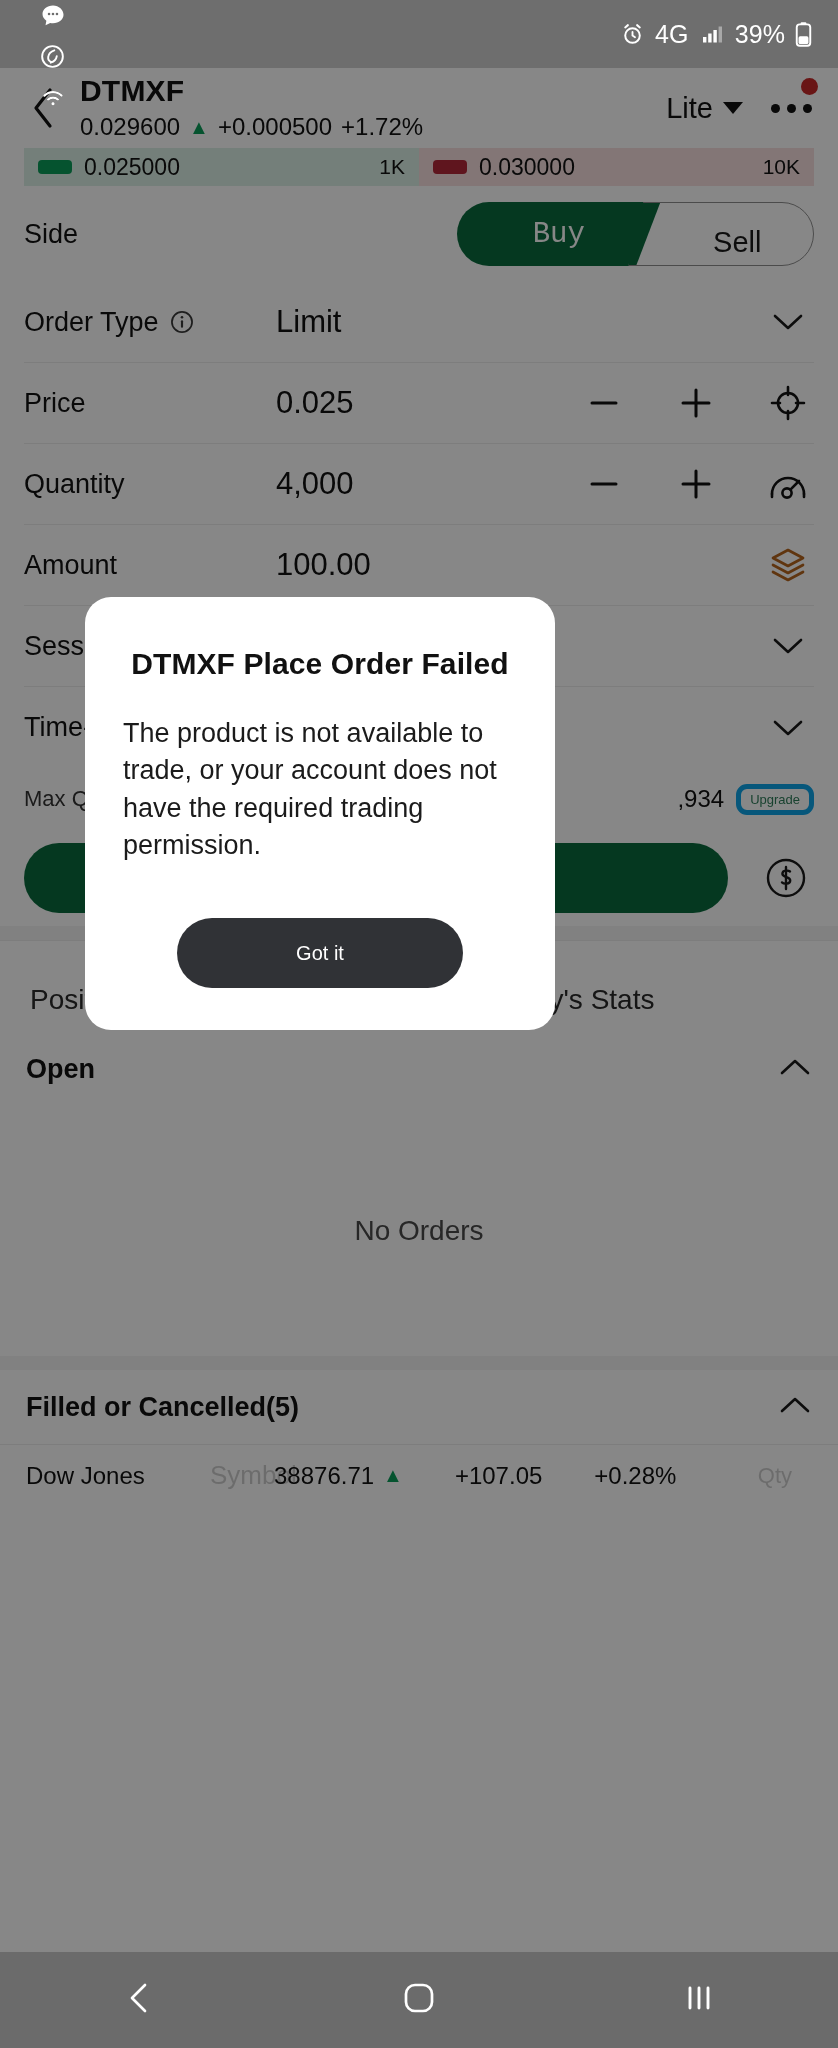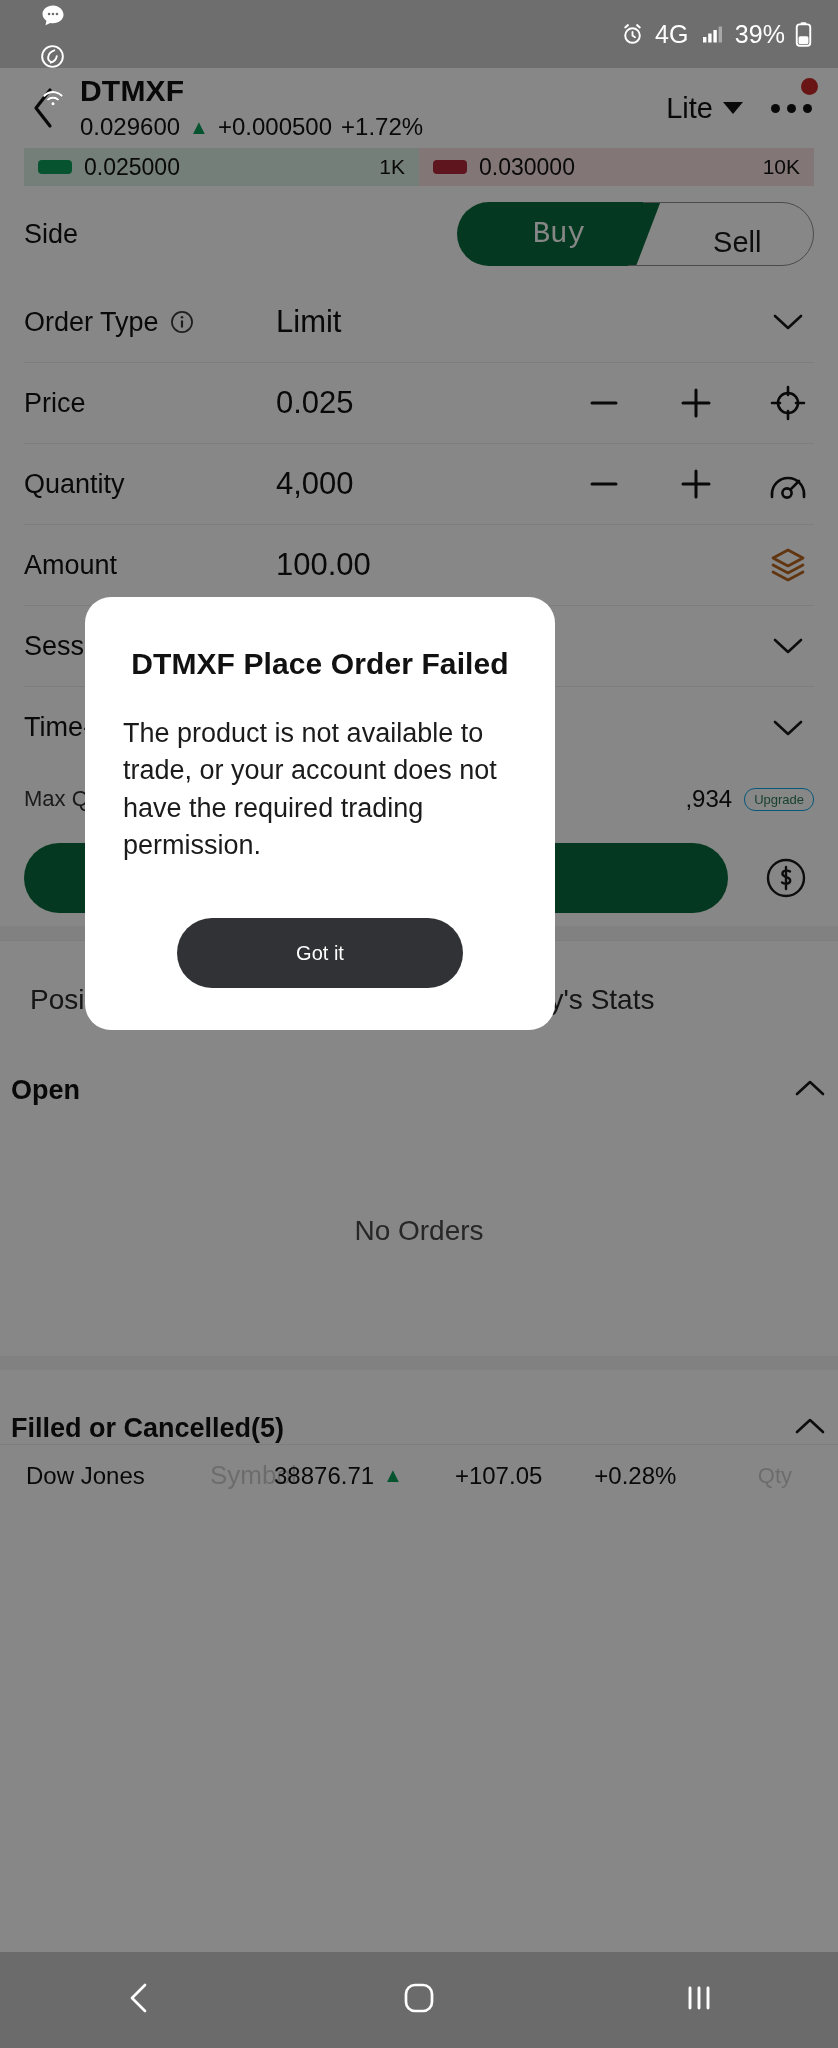--- a/index.html
+++ b/index.html
@@ -121,21 +121,21 @@
   .tg-label-sell { position:absolute; right:0; top:8px; width:43%; height:100%;
     display:flex;align-items:center;justify-content:center;color:#1a1a1a;font-size:29px; }
 
   
   .maxqty {
     display:flex; align-items:center; height:62px;
     font-size:22px; color:#333;
   }
   .maxqty .mq-val { margin-left:auto; font-size:24px; color:#111; display:flex; align-items:center; gap:12px; }
   .upgrade-badge {
-    border:1px solid #0ea5e9; color:#2f7d5a;
+    border:5px solid #0ea5e9; color:#2f7d5a;
     font-size:13px; padding:3px 9px; border-radius:11px; white-space:nowrap;
   }
 
   .buy-row { display:flex; align-items:center; height:96px; padding:0 24px; }
   .buy-cta {
     flex:1 1 auto; height:70px; border-radius:35px;
     background:#0a6b3d; color:#fff; font-size:27px;
     display:flex;align-items:center;justify-content:center;
   }
   .cta-ico { margin-left:30px; flex:0 0 56px; display:flex;align-items:center;justify-content:center; }
@@ -148,22 +148,22 @@
     border-top:1px solid rgba(0,0,0,.07);
   }
   .tab { font-size:28px; color:#2a2a2a; position:relative; padding-bottom:16px; }
   .tab.active { font-weight:700; color:#000; }
   .tab.active:after {
     content:""; position:absolute; left:50%; transform:translateX(-50%);
     bottom:4px; width:42px; height:5px; background:#111; border-radius:3px;
   }
 
   .section-hdr {
-    display:flex; align-items:flex-end;
-    padding:0 11px; height:74px;
+    display:flex; align-items:center;
+    padding:0 26px; height:74px;
     font-size:27px; font-weight:700; color:#111;
   }
   .section-hdr .chev { margin-left:auto; }
   .empty-state {
     height:250px; display:flex; align-items:center; justify-content:center;
     font-size:28px; color:#4a4a4a;
   }
   .divider-band { height:14px; background:rgba(0,0,0,.045); }
 
   

